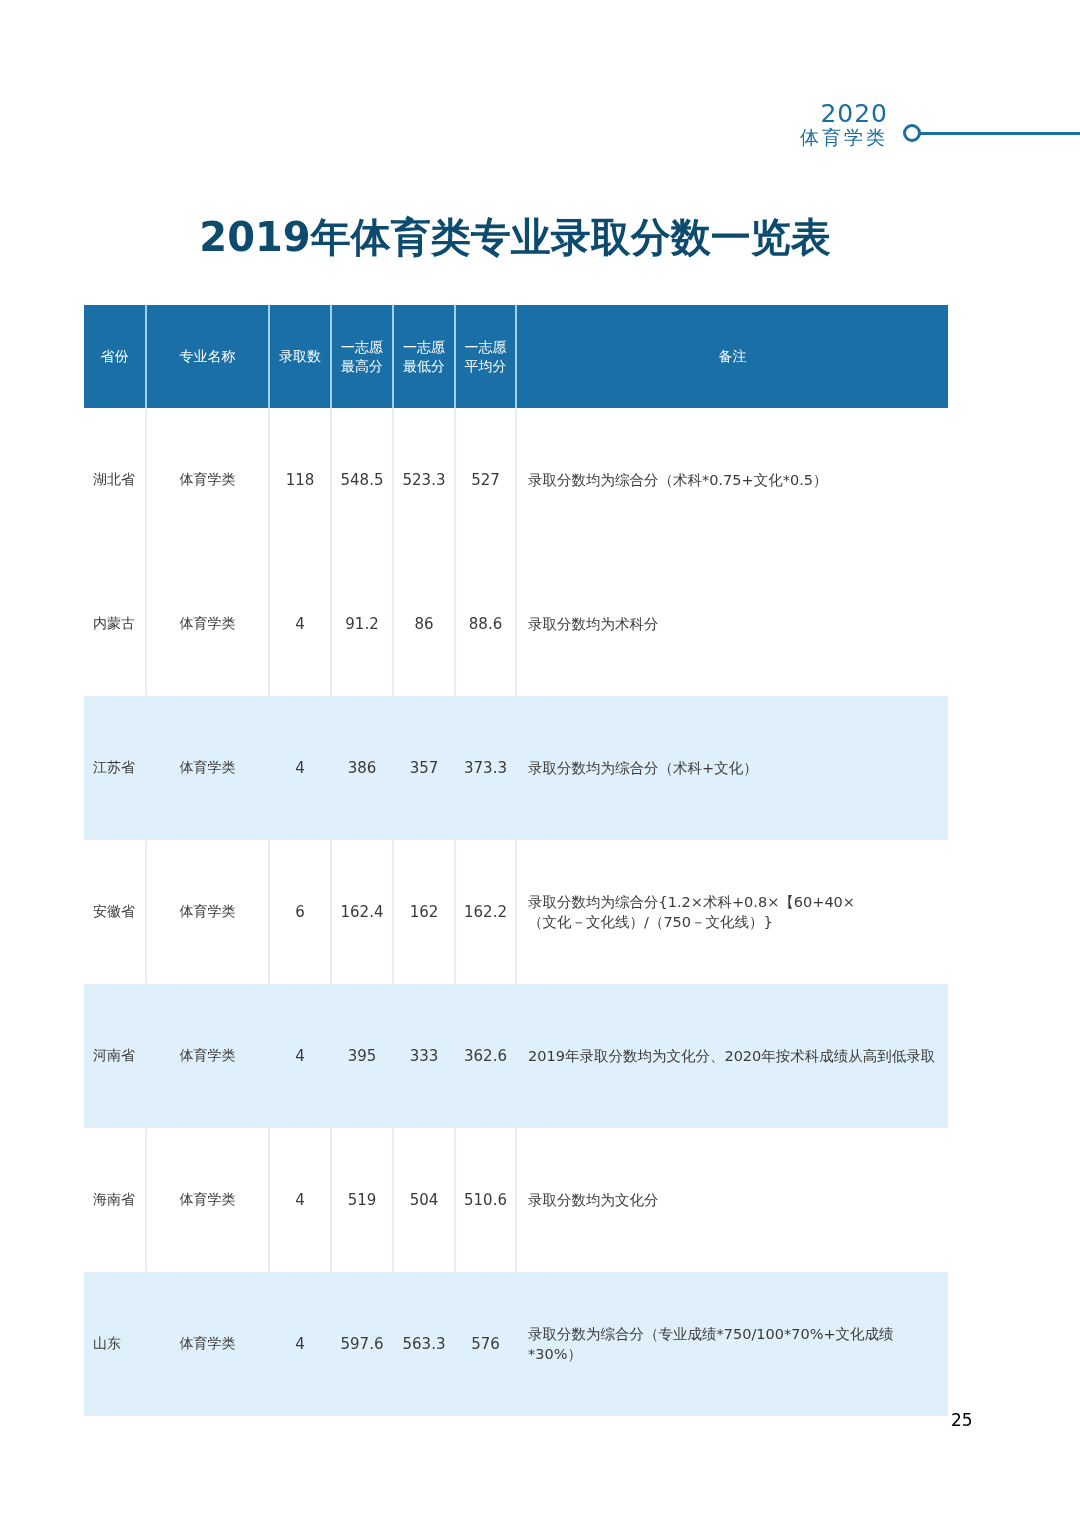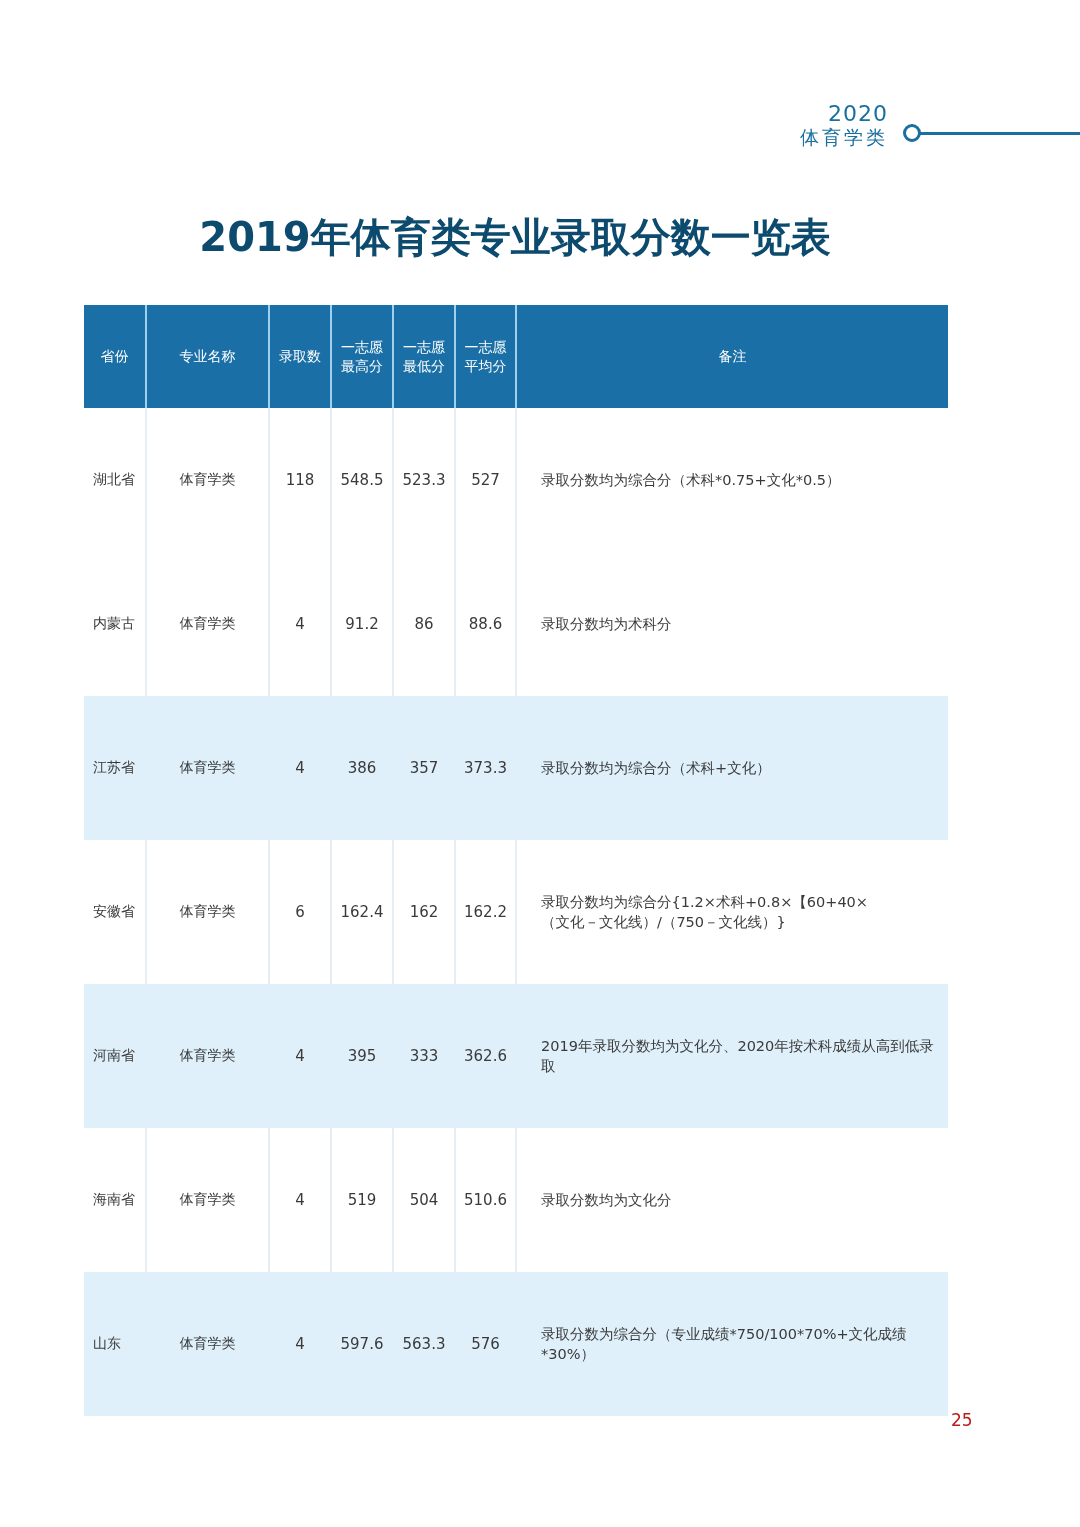--- a/index.html
+++ b/index.html
@@ -1,44 +1,44 @@
 <!DOCTYPE html>
 <html><head>
   <meta charset="utf-8">
   <style>
     html, body { margin: 0; padding: 0; }
     body {
       width: 1080px; height: 1527px; background: #ffffff; position: relative; overflow: hidden;
       font-family: "DejaVu Sans", "Liberation Sans", sans-serif; color: #333;
     }
     .brand { position: absolute; top: 103px; right: 192px; text-align: right; color: #1a6fa0; }
-    .brand .year { font-size: 22px; letter-spacing: 1px; line-height: 22px; }
+    .brand .year { font-size: 25px; letter-spacing: 1px; line-height: 22px; }
     .brand .name { font-size: 19px; letter-spacing: 3px; line-height: 24px; }
     .brand-line { position: absolute; top: 132px; left: 918px; right: 0; height: 3px; background: #1a6fa0; }
     .brand-dot { position: absolute; top: 124px; left: 903px; width: 12px; height: 12px; border: 3px solid #1a6fa0; border-radius: 50%; background: #fff; }
     .title { position: absolute; top: 210px; left: 0; width: 1030px; text-align: center; font-size: 40px; font-weight: bold; color: #0c4a6e; letter-spacing: 0px; }
     table.admit {
       position: absolute; top: 305px; left: 84px; width: 864px; border-collapse: collapse; table-layout: fixed;
     }
     table.admit th {
       background: #1a6fa6; color: #ffffff; font-weight: normal; font-size: 14px; line-height: 19px;
       height: 103px; border-left: 2px solid #9fd0ee; border-right: 2px solid #9fd0ee; padding: 0; text-align: center;
     }
     table.admit th:first-child { border-left: none; }
     table.admit th:last-child { border-right: none; }
     table.admit td {
       height: 144px; font-size: 15px; text-align: center; padding: 0; color: #3a3a3a;
       border-left: 2px solid #e6eef4; border-right: 2px solid #e6eef4;
     }
     table.admit td:first-child { border-left: none; text-align: left; padding-left: 9px; font-size: 14px; }
-    table.admit td:last-child { border-right: none; text-align: left; padding-left: 24px; padding-right: 8px; font-size: 14.5px; line-height: 20px; }
+    table.admit td:last-child { border-right: none; text-align: left; padding-left: 11px; padding-right: 8px; font-size: 14.5px; line-height: 20px; }
     table.admit td.major { font-size: 14px; }
     table.admit tr.odd td { background: #ffffff; }
     table.admit tr.even td { background: #dff0fb; border-left-color: #dff0fb; border-right-color: #dff0fb; }
-    .pagenum { position: absolute; top: 1410px; left: 951px; font-size: 17px; color: #b91c1c; }
+    .pagenum { position: absolute; top: 1410px; left: 951px; font-size: 17px; color: #000000; }
   </style>
 </head>
 <body>
 
 <div>
   <div class="brand">
     <div class="year">2020</div>
     <div class="name">体育学类</div>
   </div>
   <div class="brand-line"></div>

